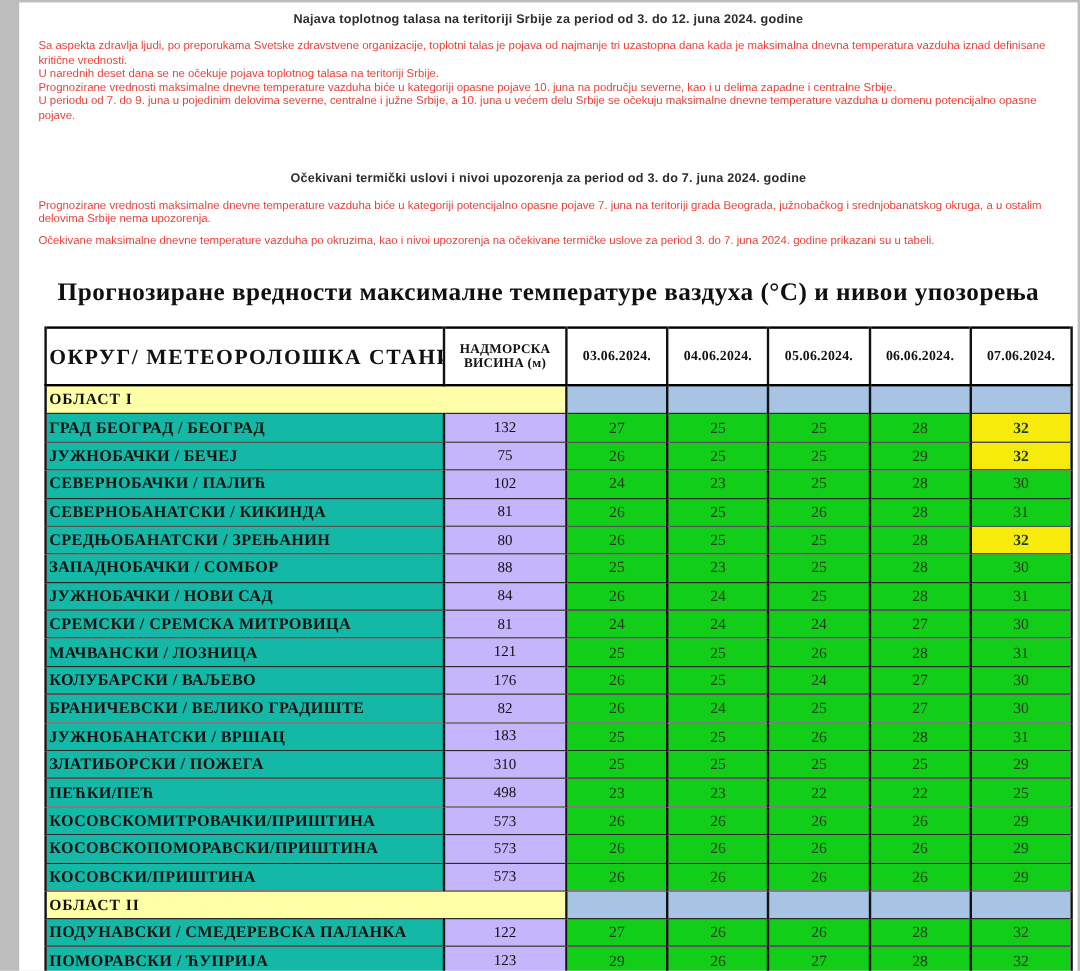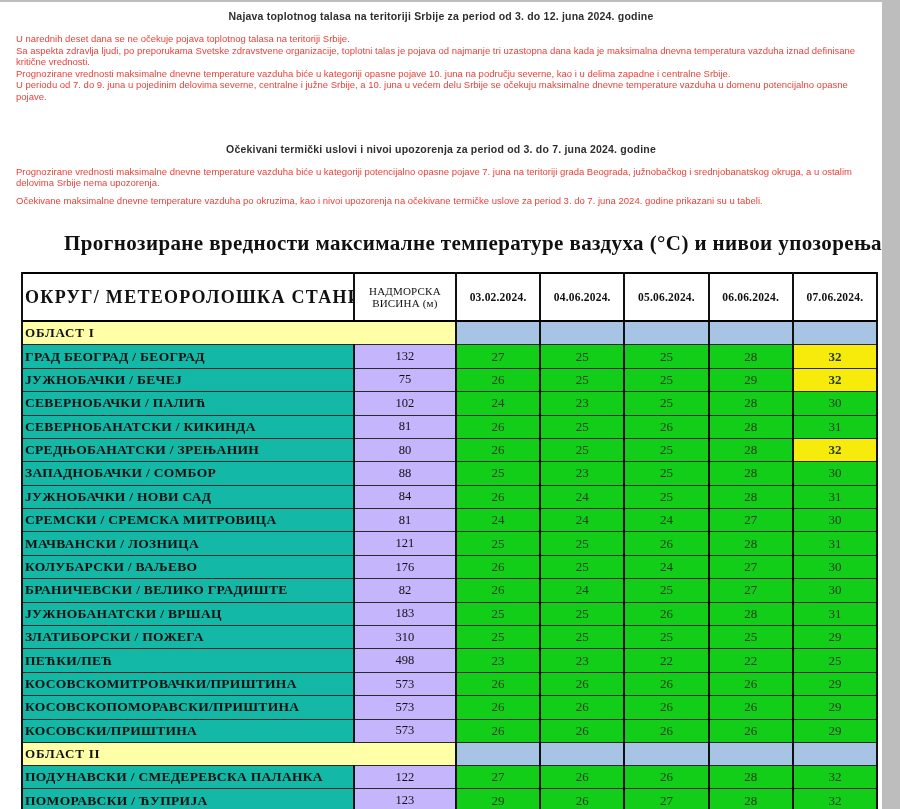--- a/index.html
+++ b/index.html
@@ -2,53 +2,53 @@
 <html style="--green: #12ce18; --yellow: #f6eb0a; --blue: #a7c4e4; --area-yellow: #ffffa8; --red-text: #e8423a; --frame-gray: #bdbdbd;"><head>
 <meta charset="utf-8">
 <style>
   html,body{margin:0;padding:0;}
   body{
     width:900px;height:809px;overflow:hidden;
     background:var(--frame-gray,#bdbdbd);
     font-family:"Liberation Sans",sans-serif;
   }
   .page{
-    position:absolute;left:0;top:2px;width:882px;height:807px;
+    position:absolute;left:16px;top:2px;width:882px;height:807px;
     background:#ffffff;overflow:hidden;
   }
   .doc-title{
     margin:8px 10px 0 10px;text-align:center;
     font-size:10.5px;font-weight:bold;color:#2e2e2e;letter-spacing:0.2px;
   }
   .red-block{margin:11px 4px 0 16px;}
   .red-block p{
     margin:0;color:var(--red-text,#e8423a);
     font-size:9.5px;line-height:11.6px;
   }
   .red-block.spaced p + p{margin-top:6px;}
   .subtitle{margin-top:40px;}
   .table-title{
-    margin:25px 0 0 0;text-align:right;
+    margin:25px 0 0 0;text-align:center;
     font-family:"Liberation Serif",serif;font-weight:bold;
     font-size:21px;color:#101010;letter-spacing:0.4px;
   }
   table.forecast{
     margin:16px 0 0 21px;border-collapse:collapse;table-layout:fixed;
     width:857px;
     font-family:"Liberation Serif",serif;color:#111;
   }
   table.forecast td,table.forecast th{
     border-top:1px solid #2a2a2a;border-bottom:1px solid #2a2a2a;
     border-left:2px solid #111;border-right:2px solid #111;
     padding:0 2px;overflow:hidden;white-space:nowrap;
   }
   table.forecast{border:2px solid #000;}
   tr.head th{height:46px;background:#fff;vertical-align:middle;border-bottom:2px solid #000;}
   th.station-h{font-size:18px;font-weight:bold;letter-spacing:1.3px;text-align:left;padding-left:4px;}
-  th.alt-h{font-size:11px;font-weight:normal;line-height:12px;letter-spacing:0.2px;}
+  th.alt-h{font-size:11px;font-weight:bold;line-height:12px;letter-spacing:0.2px;}
   th.date-h{font-size:11.5px;font-weight:bold;letter-spacing:0.2px;}
   tr.area-row td{height:22px;}
   td.area-label{
     background:var(--area-yellow,#ffffa8);
     font-weight:bold;font-size:13px;letter-spacing:0.8px;text-align:left;padding-left:5px;
   }
   td.area-blue{background:var(--blue,#a7c4e4);}
   tr.data-row td{height:22.4px;}
   td.station{
     font-weight:bold;font-size:13.5px;letter-spacing:0.3px;
@@ -60,22 +60,22 @@
   td.temp.lvl-yellow{background:var(--yellow,#f6eb0a);font-weight:bold;}
 </style>
 </head>
 <body>
 
 <div class="page">
 
   <div class="doc-title">Najava toplotnog talasa na teritoriji Srbije za period od 3. do 12. juna 2024. godine</div>
 
   <div class="red-block">
+    <p>Sa aspekta zdravlja ljudi, po preporukama Svetske zdravstvene organizacije, toplotni talas je pojava od najmanje tri uzastopna dana kada je maksimalna dnevna temperatura vazduha iznad definisane kritične vrednosti.</p>
     <p>U narednih deset dana se ne očekuje pojava toplotnog talasa na teritoriji Srbije.</p>
-    <p>Sa aspekta zdravlja ljudi, po preporukama Svetske zdravstvene organizacije, toplotni talas je pojava od najmanje tri uzastopna dana kada je maksimalna dnevna temperatura vazduha iznad definisane kritične vrednosti.</p>
     <p>Prognozirane vrednosti maksimalne dnevne temperature vazduha biće u kategoriji opasne pojave 10. juna na području severne, kao i u delima zapadne i centralne Srbije.</p>
     <p>U periodu od 7. do 9. juna u pojedinim delovima severne, centralne i južne Srbije, a 10. juna u većem delu Srbije se očekuju maksimalne dnevne temperature vazduha u domenu potencijalno opasne pojave.</p>
   </div>
 
   <div class="doc-title subtitle">Očekivani termički uslovi i nivoi upozorenja za period od 3. do 7. juna 2024. godine</div>
 
   <div class="red-block spaced">
     <p>Prognozirane vrednosti maksimalne dnevne temperature vazduha biće u kategoriji potencijalno opasne pojave 7. juna na teritoriji grada Beograda, južnobačkog i srednjobanatskog okruga, a u ostalim delovima Srbije nema upozorenja.</p>
     <p>Očekivane maksimalne dnevne temperature vazduha po okruzima, kao i nivoi upozorenja na očekivane termičke uslove za period 3. do 7. juna 2024. godine prikazani su u tabeli.</p>
   </div>
@@ -92,21 +92,21 @@
         <col style="width:84px">
         <col style="width:84px">
     </colgroup>
     <thead>
       <tr class="head">
         <th class="station-h">ОКРУГ/ МЕТЕОРОЛОШКА СТАНИЦА</th>
         <th class="alt-h">
           <span>НАДМОРСКА</span><br>
           <span>ВИСИНА (м)</span>
         </th>
-        <th class="date-h">03.02.2024.</th>
+        <th class="date-h">03.06.2024.</th>
         <th class="date-h">04.06.2024.</th>
         <th class="date-h">05.06.2024.</th>
         <th class="date-h">06.06.2024.</th>
         <th class="date-h">07.06.2024.</th>
       </tr>
     </thead>
     <tbody>
         <tr class="area-row">
           <td class="area-label" colspan="2">ОБЛАСТ I</td>
           <td class="area-blue"></td>

